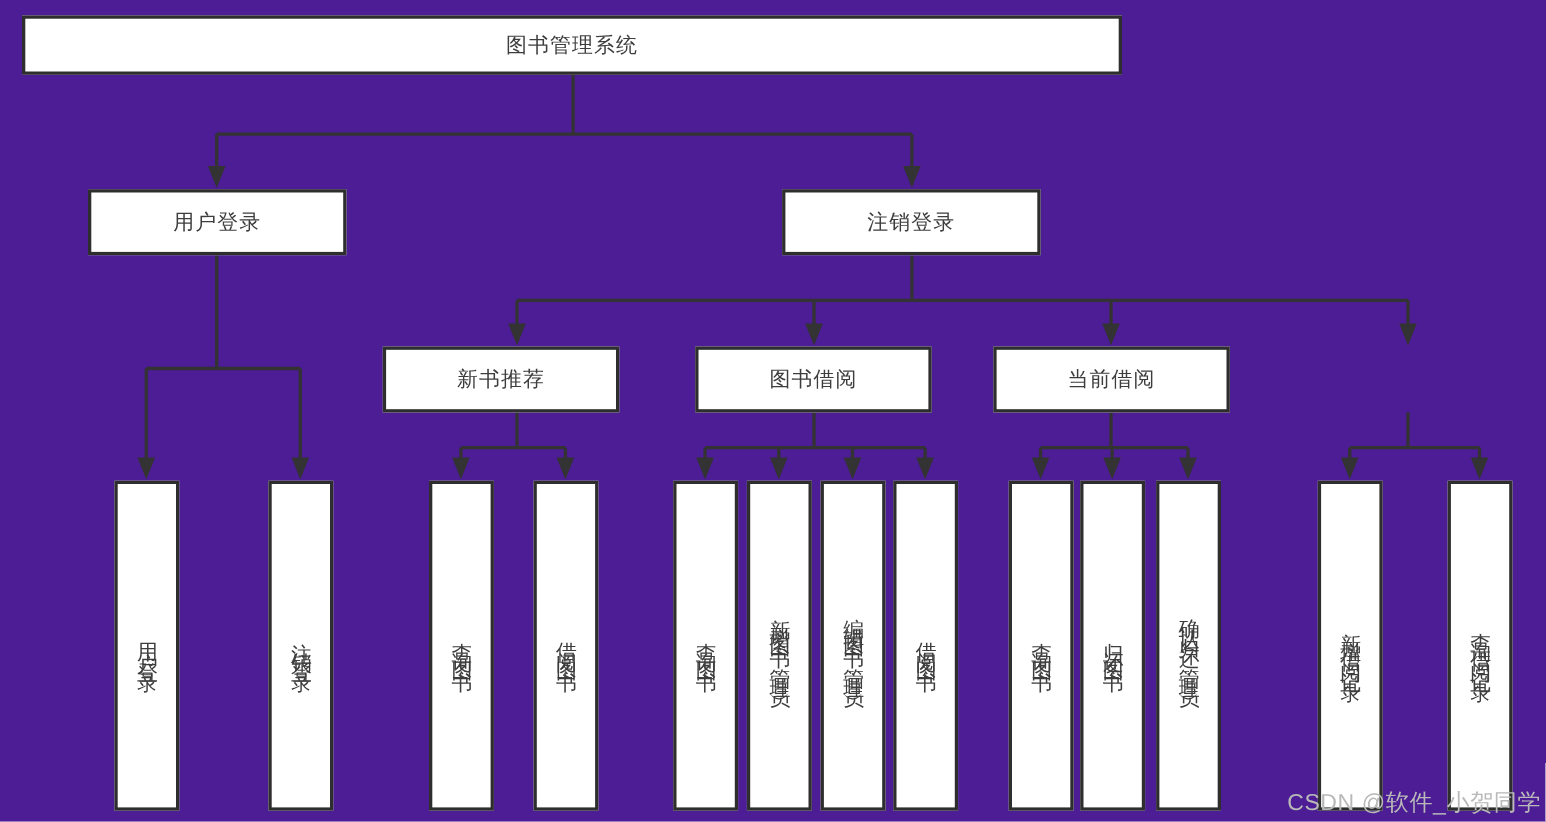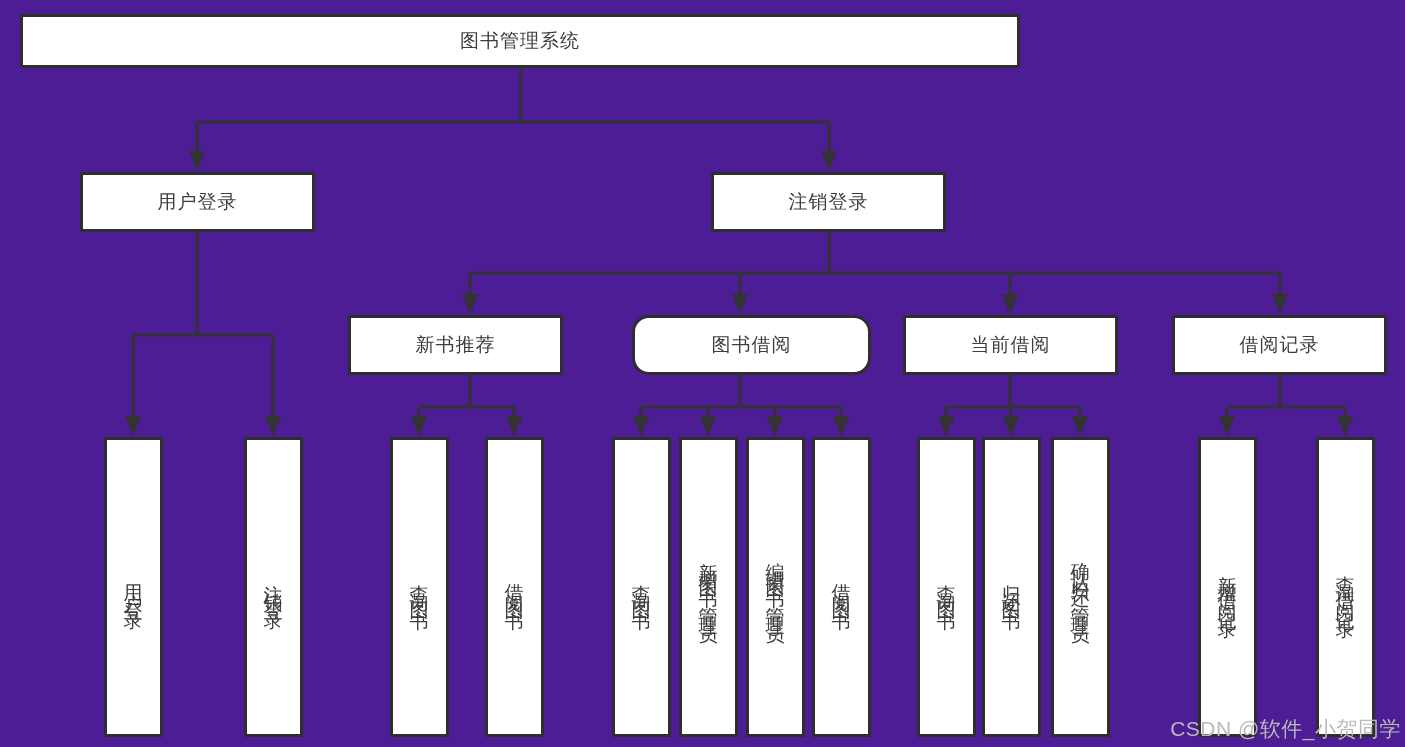--- a/index.html
+++ b/index.html
@@ -108,28 +108,25 @@
   <div class="box" style="left:80px; top:172px; width:235px; height:60px;">
     <span class="hlabel">用户登录</span>
   </div>
   <div class="box" style="left:711px; top:172px; width:235px; height:60px;">
     <span class="hlabel">注销登录</span>
   </div>
 
   <div class="box" style="left:348px; top:315px; width:215px; height:60px;">
     <span class="hlabel">新书推荐</span>
   </div>
-  <div class="box" style="left:632px; top:315px; width:239px; height:60px;border-radius:17px;">
+  <div class="box" style="left:632px; top:315px; width:215px; height:60px;">
     <span class="hlabel">图书借阅</span>
   </div>
   <div class="box" style="left:903px; top:315px; width:215px; height:60px;">
     <span class="hlabel">当前借阅</span>
-  </div>
-  <div class="box" style="left:1172px; top:315px; width:215px; height:60px;">
-    <span class="hlabel">借阅记录</span>
   </div>
 
   <div class="box vbox" style="left:104px;">
     <span class="vlabel">用户登录</span>
   </div>
   <div class="box vbox" style="left:244px;">
     <span class="vlabel">注销登录</span>
   </div>
 
   <div class="box vbox" style="left:390px;">

